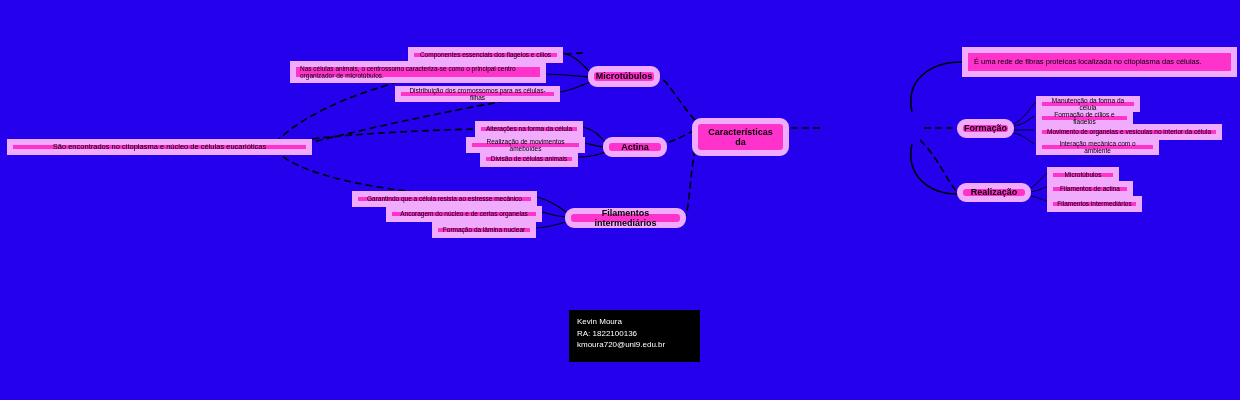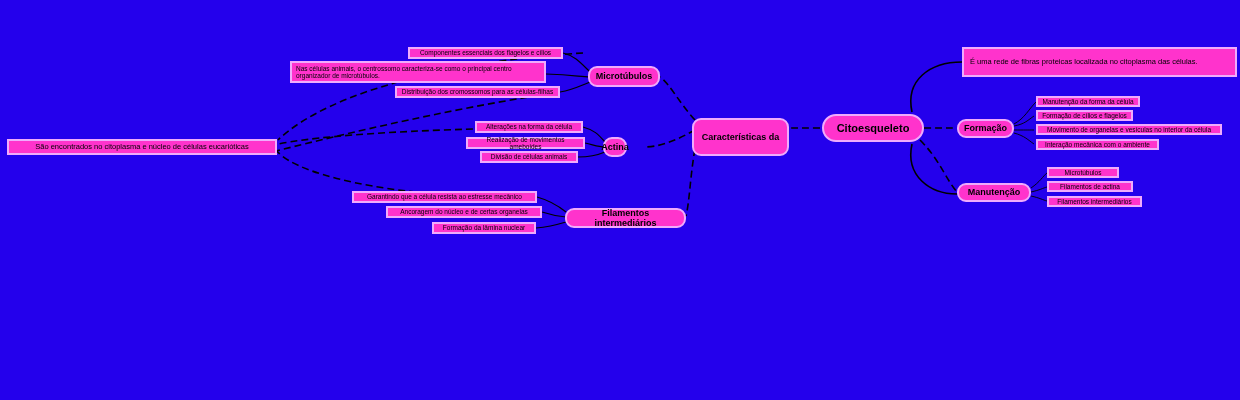--- a/index.html
+++ b/index.html
@@ -20,21 +20,21 @@
     left: 0;
     top: 0;
     width: 1240px;
     height: 400px;
     pointer-events: none;
   }
   .node {
     position: absolute;
     box-sizing: border-box;
     background: #ff33cc;
-    border: 2px solid #f0abfc;
+    border: 6px solid #f0abfc;
     color: #000000;
     display: flex;
     align-items: center;
     justify-content: center;
     text-align: center;
     line-height: 1.15;
     padding: 2px 4px;
   }
   .node.left-align {
     justify-content: flex-start;
@@ -99,49 +99,46 @@
     <path d="M 1031 188 C 1040 182 1043 176 1047 173" stroke="#000" stroke-width="0.9" fill="none"></path>
     <path d="M 1031 192 C 1040 190 1043 188 1047 187" stroke="#000" stroke-width="0.9" fill="none"></path>
     <path d="M 1031 196 C 1040 198 1043 200 1047 201" stroke="#000" stroke-width="0.9" fill="none"></path>
 
     <path d="M 583 53 C 460 60 330 90 278 140" stroke="#000" stroke-width="1.6" fill="none" stroke-dasharray="7,4"></path>
     <path d="M 583 127 C 470 128 340 132 278 144" stroke="#000" stroke-width="1.6" fill="none" stroke-dasharray="7,4"></path>
     <path d="M 537 197 C 420 200 300 180 276 150" stroke="#000" stroke-width="1.6" fill="none" stroke-dasharray="7,4"></path>
     <path d="M 560 92 C 440 110 320 140 272 152" stroke="#000" stroke-width="1.6" fill="none" stroke-dasharray="7,4"></path>
   </svg>
 
-  <div class="node pill n-big" style="left:822px; top:114px; width:102px; height:28px;">
-    <span>Citoesqueleto</span>
-  </div>
 
   <div class="node rounded n-mid" style="left:692px; top:118px; width:97px; height:38px;">
     <span>Características da</span>
   </div>
 
   <div class="node rounded n-mid" style="left:957px; top:119px; width:57px; height:19px;">
     <span>Formação</span>
   </div>
 
   <div class="node rounded n-mid" style="left:957px; top:183px; width:74px; height:19px;">
-    <span>Manutenção</span>
+    <span>Realização</span>
   </div>
 
   <div class="node left-align n-small" style="left:962px; top:47px; width:275px; height:30px; padding-left:6px;">
     <span>É uma rede de fibras proteicas localizada no citoplasma das células.</span>
   </div>
 
-  <div class="node n-small" style="left:7px; top:139px; width:270px; height:16px;">
+  <div class="node n-small" style="left:7px; top:139px; width:305px; height:16px;">
     <span>São encontrados no citoplasma e núcleo de células eucarióticas</span>
   </div>
 
   <div class="node rounded n-mid" style="left:588px; top:66px; width:72px; height:21px;">
     <span>Microtúbulos</span>
   </div>
 
-  <div class="node rounded n-mid" style="left:603px; top:137px; width:24px; height:20px;">
+  <div class="node rounded n-mid" style="left:603px; top:137px; width:64px; height:20px;">
     <span>Actina</span>
   </div>
 
   <div class="node rounded n-mid" style="left:565px; top:208px; width:121px; height:20px;">
     <span>Filamentos intermediários</span>
   </div>
 
   <div class="node n-tiny" style="left:408px; top:47px; width:155px; height:12px;">
     <span>Componentes essenciais dos flagelos e cílios</span>
   </div>
@@ -188,14 +185,19 @@
   <div class="node n-tiny" style="left:1047px; top:167px; width:72px; height:11px;">
     <span>Microtúbulos</span>
   </div>
   <div class="node n-tiny" style="left:1047px; top:181px; width:86px; height:11px;">
     <span>Filamentos de actina</span>
   </div>
   <div class="node n-tiny" style="left:1047px; top:196px; width:95px; height:11px;">
     <span>Filamentos intermediários</span>
   </div>
 
+  <div class="credits" style="left:569px; top:310px; width:115px; height:40px;">
+    <div>Kevin Moura</div>
+    <div>RA: 1822100136</div>
+    <div>kmoura720@uni9.edu.br</div>
+  </div>
 
 </div>
 
 </body></html>

